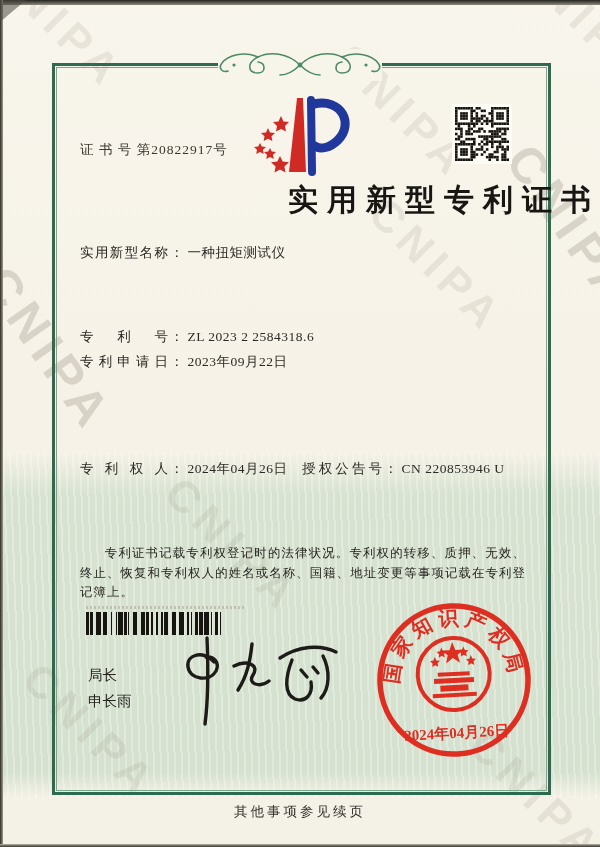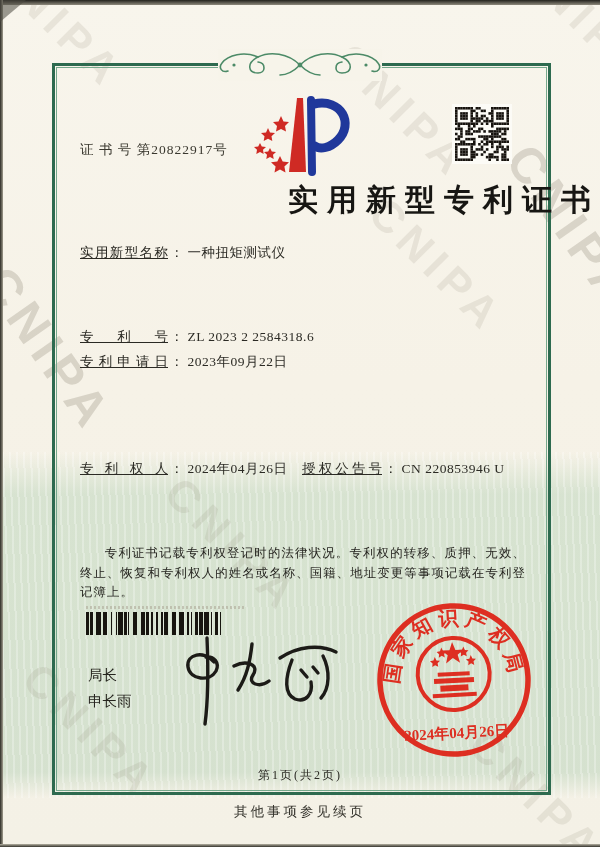--- a/index.html
+++ b/index.html
@@ -31,21 +31,21 @@
   .frame-inner{position:absolute;inset:1px;border:1px solid #76a88c;}
   .flourish{position:absolute;left:188px;top:49px;}
   
   .cert-no{position:absolute;left:80px;top:99px;font-size:13.5px;letter-spacing:1px;color:#3a382f;margin-top:42px;}
   .logo{position:absolute;left:240px;top:86px;}
   .qr{position:absolute;left:452px;top:104px;width:60px;height:60px;background:#fcfbf6;padding:3px;box-sizing:border-box;}
   .title{position:absolute;left:0;top:180px;width:100%;text-align:right;
          font-size:30px;font-weight:700;letter-spacing:9px;color:#171613;}
   
   .row{position:absolute;left:80px;width:450px;font-size:13.5px;color:#2b2a24;white-space:nowrap;}
-  .flabel{display:inline-block;width:88px;text-align:justify;text-align-last:justify;vertical-align:bottom;text-decoration:underline;}
+  .flabel{display:inline-block;width:88px;text-align:justify;text-align-last:justify;vertical-align:bottom;}
   .colon{display:inline-block;margin:0 4px 0 2px;}
   .fvalue{letter-spacing:.5px;margin-top:21px;}
   .g2{position:absolute;left:222px;top:0;}
   .g2 .flabel{width:80px;}
   
   .para{position:absolute;left:80px;width:446px;font-size:12.4px;line-height:19.5px;
         text-align:justify;text-indent:2em;letter-spacing:1.1px;color:#262520;}
   
   .microtext{position:absolute;left:86px;top:606px;width:158px;height:3px;opacity:.55;
      background:repeating-linear-gradient(90deg,#aaa494 0 2px,rgba(0,0,0,0) 2px 4px);}
@@ -418,20 +418,19 @@
         <polygon points="91,47 92.5,50.5 96,51 93.5,53.4 94,57 91,55.2 88,57 88.5,53.4 86,51 89.5,50.5"></polygon>
         <rect x="64" y="72" width="32" height="4"></rect>
         <rect x="60" y="78" width="40" height="5"></rect>
         <rect x="66" y="85" width="28" height="6"></rect>
         <rect x="58" y="93" width="44" height="4"></rect>
       </g>
       <text x="80" y="138" text-anchor="middle" font-size="15" font-weight="700" fill="#de2114" font-family="Liberation Serif,serif">2024年04月26日</text>
     </g>
   </svg>
 
-  <div class="page-info">第1页(共2页)</div>
   <div class="footer-note">其他事项参见续页</div>
 
   <div class="edge-top"></div>
   <div class="edge-left"></div>
   <div class="edge-bottom"></div>
   <div class="edge-corner"></div>
 </div>
 
 </body></html>

